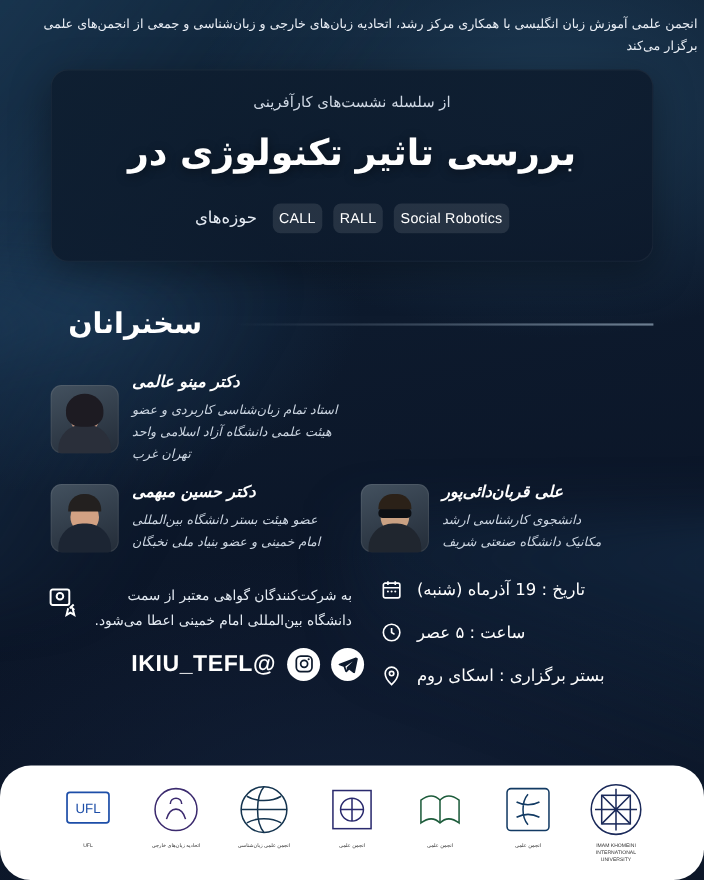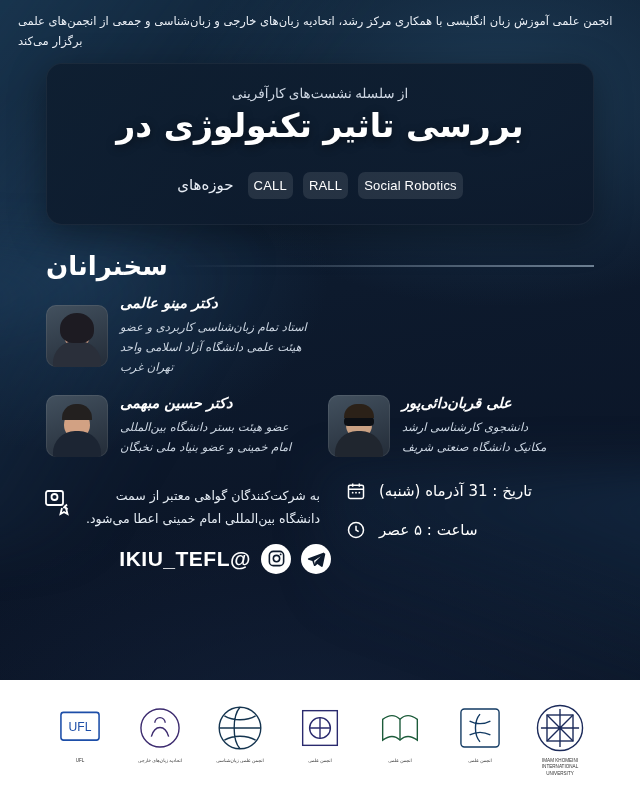--- a/index.html
+++ b/index.html
@@ -31,35 +31,35 @@
   .sweep3{
     position:absolute;top:470px;right:-60px;width:380px;height:260px;
     background:linear-gradient(200deg, rgba(26,58,90,.5), rgba(26,58,90,0) 70%);
     filter:blur(24px);pointer-events:none;
   }
 
   
   .topbar{
     position:relative;z-index:3;
     padding:12px 6px 10px 18px;
-    text-align:left;font-size:11.5px;line-height:1.7;color:#e9eef5;
+    text-align:right;font-size:11.5px;line-height:1.7;color:#e9eef5;
     letter-spacing:0;
   }
 
   
   .hero{
     position:relative;z-index:3;
     margin:2px 46px 0 46px;
     border-radius:16px;
     background:linear-gradient(160deg, rgba(14,30,48,.92), rgba(12,24,42,.86));
     box-shadow:0 0 0 1px rgba(255,255,255,.05) inset, 0 10px 36px rgba(0,0,0,.35);
     padding:22px 26px 26px 26px;
     text-align:center;
   }
-  .hero-kicker{font-size:13.5px;color:#cfd8e4;font-family:Liberation Serif, serif;}
+  .hero-kicker{font-size:13.5px;color:#cfd8e4;margin-bottom:14px;}
   .hero-title{
     font-size:33px;font-weight:bold;line-height:1.45;color:#ffffff;
     text-shadow:0 2px 10px rgba(0,0,0,.45);
   }
   .tags-row{
     display:flex;align-items:center;justify-content:center;gap:10px;
     margin-top:22px;flex-direction:row;
   }
   .tags-label{font-size:15px;color:#e7edf5;margin-right:4px;}
   .tag{
@@ -70,21 +70,21 @@
   }
 
   
   .speakers-head{
     position:relative;z-index:3;
     display:flex;align-items:center;gap:14px;
     margin:26px 46px 6px 46px;
     flex-direction:row-reverse;
   }
   .speakers-head h2{
-    margin:0;font-size:26px;font-weight:bold;color:#fff;letter-spacing:6px;
+    margin:16px;font-size:26px;font-weight:bold;color:#fff;letter-spacing:6px;
   }
   .head-rule{flex:1;height:2px;background:linear-gradient(to left,#6d7f92,rgba(109,127,146,0));}
 
   
   .speakers{
     position:relative;z-index:3;margin:10px 46px 0 46px;
   }
   .sp-row{display:flex;gap:16px;align-items:flex-start;margin-bottom:10px;flex-direction:row;}
   .sp-card{
     display:flex;gap:12px;align-items:center;flex:1;flex-direction:row;
@@ -132,23 +132,23 @@
   .cert-tx{font-size:12.5px;line-height:1.85;color:#e4ebf3;}
   .social{
     margin-top:14px;display:flex;align-items:center;gap:10px;flex-direction:row;
     justify-content:flex-start;
   }
   .soc-ic{width:30px;height:30px;border-radius:50%;background:#fff;display:flex;align-items:center;justify-content:center;}
   .handle{font-family:"Liberation Sans",sans-serif;font-size:21px;font-weight:bold;color:#fff;letter-spacing:.5px;}
 
   
   .logos{
-    position:absolute;left:0;right:0;bottom:0;height:120px;z-index:3;
+    position:absolute;left:0;right:0;bottom:0;height:104px;z-index:3;
     background:#ffffff;display:flex;align-items:center;justify-content:center;gap:16px;
-    padding:0 18px;box-sizing:border-box;
+    padding:0 18px;box-sizing:border-box;border-radius:28px;
   }
   .logo{width:64px;height:84px;display:flex;flex-direction:column;align-items:center;justify-content:flex-start;}
   .logo .mark{width:52px;height:52px;margin-top:4px;}
   .logo .cap{font-size:4.6px;color:#333;text-align:center;line-height:1.4;margin-top:4px;font-family:"Liberation Sans",sans-serif;}
 </style>
 </head>
 <body>
 
 <div class="poster">
   <div class="sweep1"></div>
@@ -219,30 +219,39 @@
       <div class="info-row">
         <span class="info-ic">
           <svg width="20" height="20" viewBox="0 0 24 24" fill="none" stroke="#fff" stroke-width="1.8">
             <rect x="3" y="5" width="18" height="16" rx="2"></rect>
               <path d="M3 10h18M8 3v4M16 3v4"></path>
             <circle cx="8" cy="14" r="1.1" fill="#fff" stroke="none"></circle>
               <circle cx="12" cy="14" r="1.1" fill="#fff" stroke="none"></circle>
               <circle cx="16" cy="14" r="1.1" fill="#fff" stroke="none"></circle>
           </svg>
         </span>
-        <span class="info-tx">تاریخ : 31 آذرماه (شنبه)</span>
+        <span class="info-tx">تاریخ : 19 آذرماه (شنبه)</span>
       </div>
       <div class="info-row">
         <span class="info-ic">
           <svg width="20" height="20" viewBox="0 0 24 24" fill="none" stroke="#fff" stroke-width="1.8">
             <circle cx="12" cy="12" r="9"></circle>
               <path d="M12 7v5l3.2 2"></path>
           </svg>
         </span>
         <span class="info-tx">ساعت : ۵ عصر</span>
+      </div>
+      <div class="info-row">
+        <span class="info-ic">
+          <svg width="20" height="20" viewBox="0 0 24 24" fill="none" stroke="#fff" stroke-width="1.8">
+            <path d="M12 22s7-6.3 7-12a7 7 0 1 0-14 0c0 5.7 7 12 7 12z"></path>
+              <circle cx="12" cy="10" r="2.4"></circle>
+          </svg>
+        </span>
+        <span class="info-tx">بستر برگزاری : اسکای روم</span>
       </div>
     </div>
 
     <div class="left-col">
       <div class="cert-row">
         <span class="cert-ic">
           <svg width="32" height="32" viewBox="0 0 32 32" fill="none" stroke="#fff" stroke-width="1.8">
             <rect x="4" y="5" width="17" height="14" rx="2"></rect>
             <circle cx="12.5" cy="11" r="3"></circle>
             <path d="M22 20l3.5 3.5M25 18.5l-3.6 3.6"></path>

